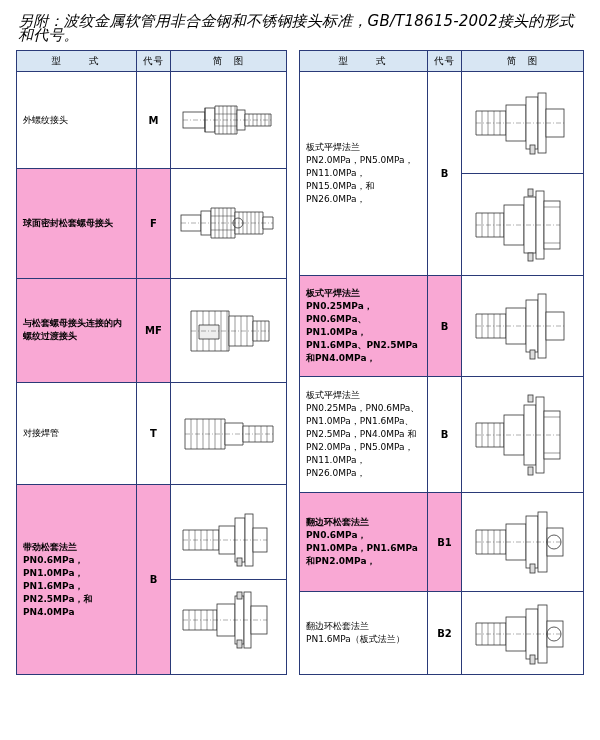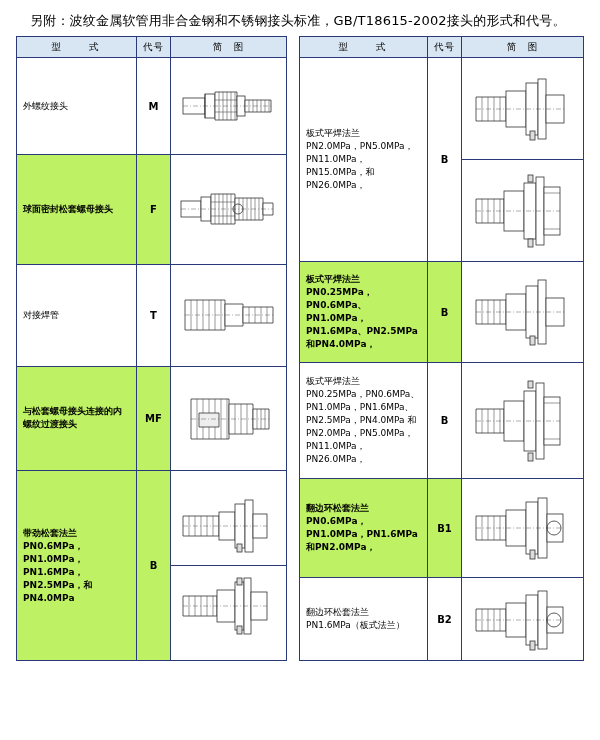--- a/index.html
+++ b/index.html
@@ -15,25 +15,26 @@
     overflow: hidden;
   }
   .page {
     position: relative;
     width: 600px;
     height: 740px;
     box-sizing: border-box;
     padding: 0;
   }
   .doc-title {
-    font-size: 13px;
+    font-size: 15px;
     line-height: 14px;
-    padding: 14px 14px 8px 30px;
+    padding: 14px 14px 8px 18px;
     color: #000;
     letter-spacing: 0.2px;
+    font-style: italic;
   }
   .tables {
     display: flex;
     flex-direction: row;
     padding: 0 16px;
     box-sizing: border-box;
   }
   table {
     border-collapse: collapse;
     table-layout: fixed;
@@ -63,21 +64,21 @@
   td.type .bold { font-weight: bold; }
   td.code {
     text-align: center;
     font-weight: bold;
     font-size: 10px;
   }
   td.fig {
     text-align: center;
     padding: 2px;
   }
-  .tinted { background: #bef264; }
+  .tinted { background: #f9a8d4; }
   .plain { background: #ffffff; margin-left: 46px; }
   .fig-box {
     display: flex;
     align-items: center;
     justify-content: center;
     width: 100%;
   }
   svg { display: block; }
 </style>
 </head>
@@ -148,58 +149,58 @@
                   <path d="M36 28 L60 28 M36 42 L60 42" stroke-width="0.5"></path>
                   <circle cx="63" cy="35" r="5" fill="none"></circle>
                   <path d="M6 35 L98 35" stroke="#333" stroke-width="0.4" stroke-dasharray="5,2,1,2"></path>
                 </g>
               </svg>
             </div>
           </td>
         </tr>
 
 
-        <tr style="height:86px">
-          <td class="type plain">
-            <span>对接焊管</span>
-          </td>
-          <td class="code plain">T</td>
-          <td class="fig plain">
-            <div class="fig-box">
-              <svg width="108" height="66" viewBox="0 0 108 66">
-                <g fill="#ffffff" stroke="#333" stroke-width="0.8">
-                  <path d="M10 18 L50 18 L50 48 L10 48 Z"></path>
-                  <path d="M16 18 L16 48 M22 18 L22 48 M28 18 L28 48 M34 18 L34 48 M40 18 L40 48 M46 18 L46 48" stroke-width="0.5"></path>
-                  <path d="M50 22 L68 22 L68 44 L50 44 Z"></path>
-                  <path d="M68 25 L98 25 L98 41 L68 41 Z"></path>
-                  <path d="M74 25 L74 41 M80 25 L80 41 M86 25 L86 41 M92 25 L92 41" stroke-width="0.5"></path>
-                  <path d="M10 33 L98 33" stroke="#333" stroke-width="0.4" stroke-dasharray="5,2,1,2"></path>
-                </g>
-              </svg>
-            </div>
-          </td>
-        </tr>
-
         <tr style="height:88px">
           <td class="type tinted">
             <span class="bold">与松套螺母接头连接的内螺纹过渡接头</span>
           </td>
           <td class="code tinted">MF</td>
           <td class="fig plain">
             <div class="fig-box">
               <svg width="108" height="70" viewBox="0 0 108 70">
                 <g fill="#ffffff" stroke="#333" stroke-width="0.8">
                   <path d="M16 16 L54 16 L54 56 L16 56 Z"></path>
                   <path d="M22 16 L22 56 M28 16 L28 56 M34 16 L34 56 M40 16 L40 56 M46 16 L46 56 M52 16 L52 56" stroke-width="0.5"></path>
                   <path d="M54 21 L78 21 L78 51 L54 51 Z"></path>
                   <path d="M60 21 L60 51 M66 21 L66 51 M72 21 L72 51" stroke-width="0.5"></path>
                   <path d="M78 26 L94 26 L94 46 L78 46 Z"></path>
                   <path d="M82 26 L82 46 M86 26 L86 46 M90 26 L90 46" stroke-width="0.5"></path>
                   <path d="M24 30 L44 30 L44 44 L24 44 Z" fill="#eeeeee"></path>
                   <path d="M16 36 L94 36" stroke="#333" stroke-width="0.4" stroke-dasharray="5,2,1,2"></path>
+                </g>
+              </svg>
+            </div>
+          </td>
+        </tr>
+
+        <tr style="height:86px">
+          <td class="type plain">
+            <span>对接焊管</span>
+          </td>
+          <td class="code plain">T</td>
+          <td class="fig plain">
+            <div class="fig-box">
+              <svg width="108" height="66" viewBox="0 0 108 66">
+                <g fill="#ffffff" stroke="#333" stroke-width="0.8">
+                  <path d="M10 18 L50 18 L50 48 L10 48 Z"></path>
+                  <path d="M16 18 L16 48 M22 18 L22 48 M28 18 L28 48 M34 18 L34 48 M40 18 L40 48 M46 18 L46 48" stroke-width="0.5"></path>
+                  <path d="M50 22 L68 22 L68 44 L50 44 Z"></path>
+                  <path d="M68 25 L98 25 L98 41 L68 41 Z"></path>
+                  <path d="M74 25 L74 41 M80 25 L80 41 M86 25 L86 41 M92 25 L92 41" stroke-width="0.5"></path>
+                  <path d="M10 33 L98 33" stroke="#333" stroke-width="0.4" stroke-dasharray="5,2,1,2"></path>
                 </g>
               </svg>
             </div>
           </td>
         </tr>
 
         <tr style="height:160px">
           <td class="type tinted">
             <span class="bold" style="white-space:pre-line">带劲松套法兰
 PN0.6MPa，PN1.0MPa，PN1.6MPa，PN2.5MPa，和PN4.0MPa</span>

